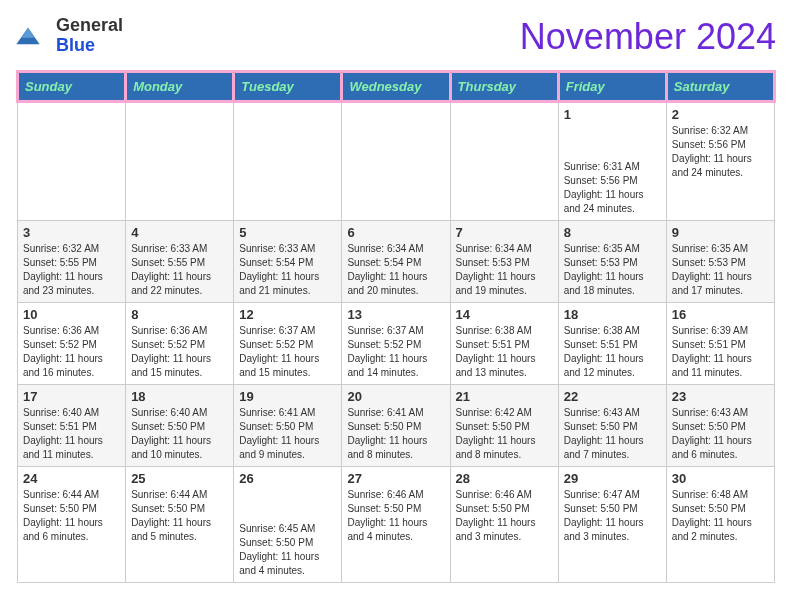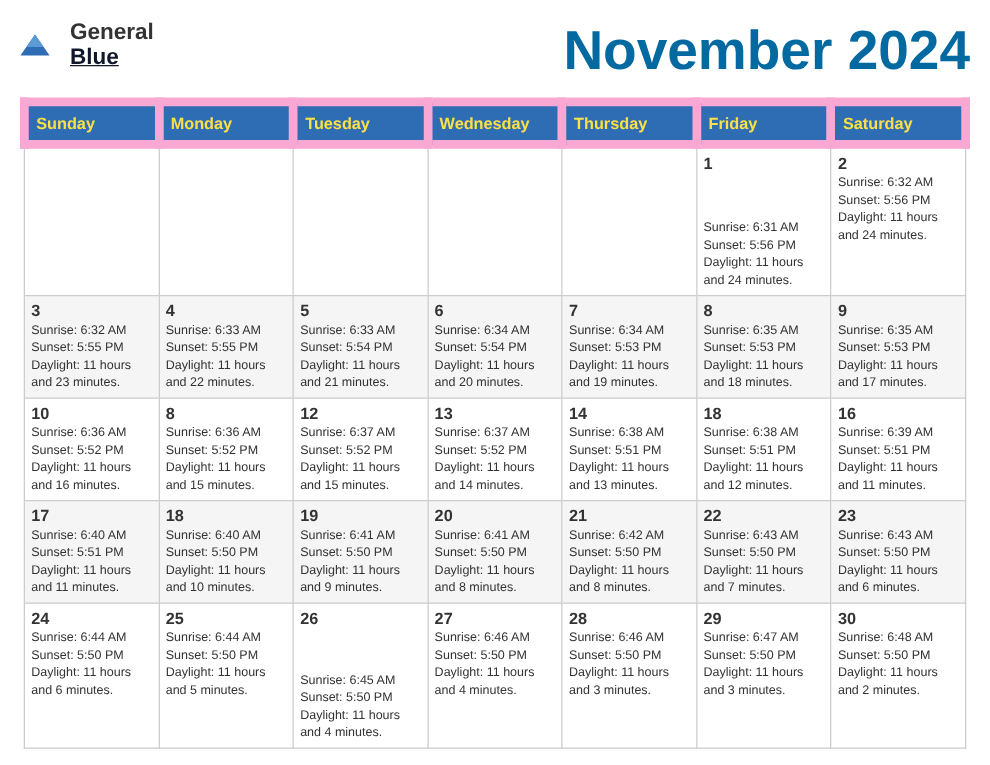--- a/index.html
+++ b/index.html
@@ -20,50 +20,51 @@
       display: flex;
       align-items: center;
       gap: 16px;
     }
     .logo-text {
       font-size: 18px;
       font-weight: bold;
       line-height: 1.1;
     }
     .logo-general { color: #333; }
-    .logo-blue { color: #0f172a; text-decoration: underline; }
+    .logo-blue { color: #1d4ed8; }
     .logo-icon {
       width: 24px;
       height: 20px;
     }
     .title-area {
       text-align: right;
     }
     .month-title {
-      font-size: 44px;
-      font-weight: bold;
-      color: #0369a1;
+      font-size: 36px;
+      font-weight: normal;
+      color: #6d28d9;
     }
     .subtitle {
       font-size: 14px;
       color: #555;
     }
     table {
       width: 100%;
       border-collapse: collapse;
       table-layout: fixed;
     }
     thead tr th {
       background-color: #2e6db4;
-      color: #fde047;
+      color: #86efac;
       text-align: left;
       padding: 6px 6px;
       font-size: 13px;
       font-weight: bold;
-      border: 7px solid #f9a8d4;
+      border: 3px solid #f9a8d4;
+      font-style: italic;
     }
     tbody tr td {
       vertical-align: top;
       padding: 4px 5px;
       font-size: 10.5px;
       color: #333;
       border: 1px solid #ccc;
       height: 80px;
     }
     tbody tr:nth-child(even) td {

